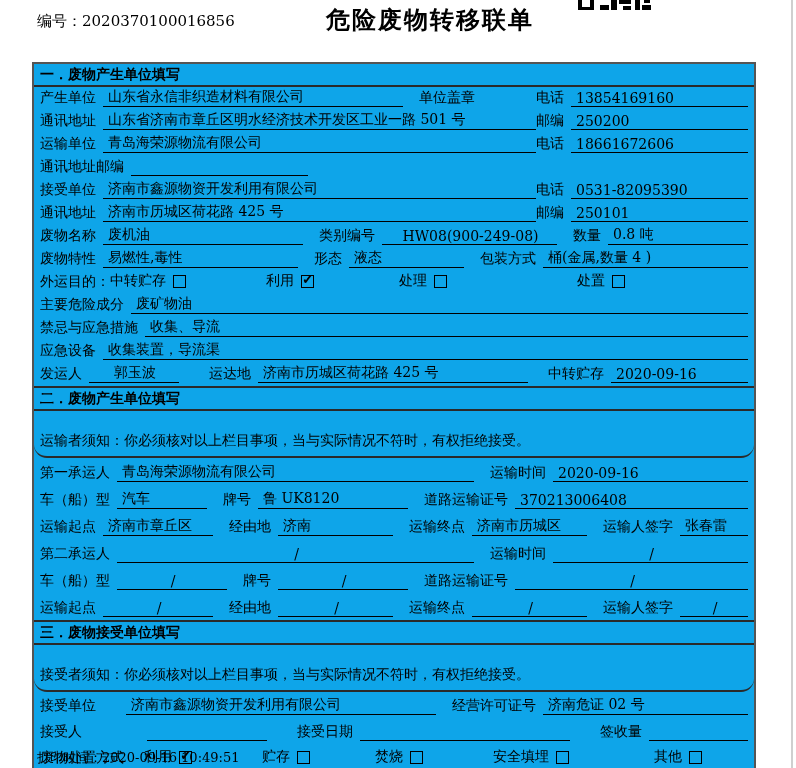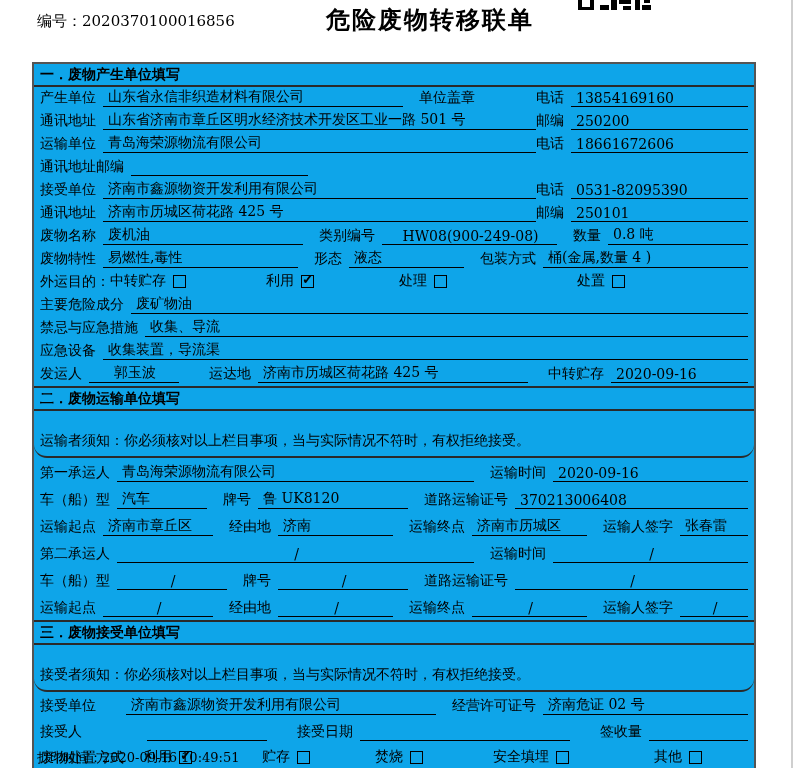--- a/index.html
+++ b/index.html
@@ -206,21 +206,21 @@
       <span class="lbl">发运人</span>
       <span class="val w90 ctr">郭玉波</span>
       <span class="lbl ml30">运达地</span>
       <span class="val w270">济南市历城区荷花路 425 号</span>
       <span class="lbl ml20">中转贮存</span>
       <span class="val fill">2020-09-16</span>
     </div>
   </div>
 
   <div class="sec s2">
-    <div class="sec-title">二．废物运输单位填写</div>
+    <div class="sec-title">二．废物产生单位填写</div>
     <div class="notice">运输者须知：你必须核对以上栏目事项，当与实际情况不符时，有权拒绝接受。</div>
 
     <div class="row">
       <span class="lbl">第一承运人</span>
       <span class="val fill">青岛海荣源物流有限公司</span>
       <span class="lbl ml16">运输时间</span>
       <span class="val w195">2020-09-16</span>
     </div>
 
     <div class="row">

